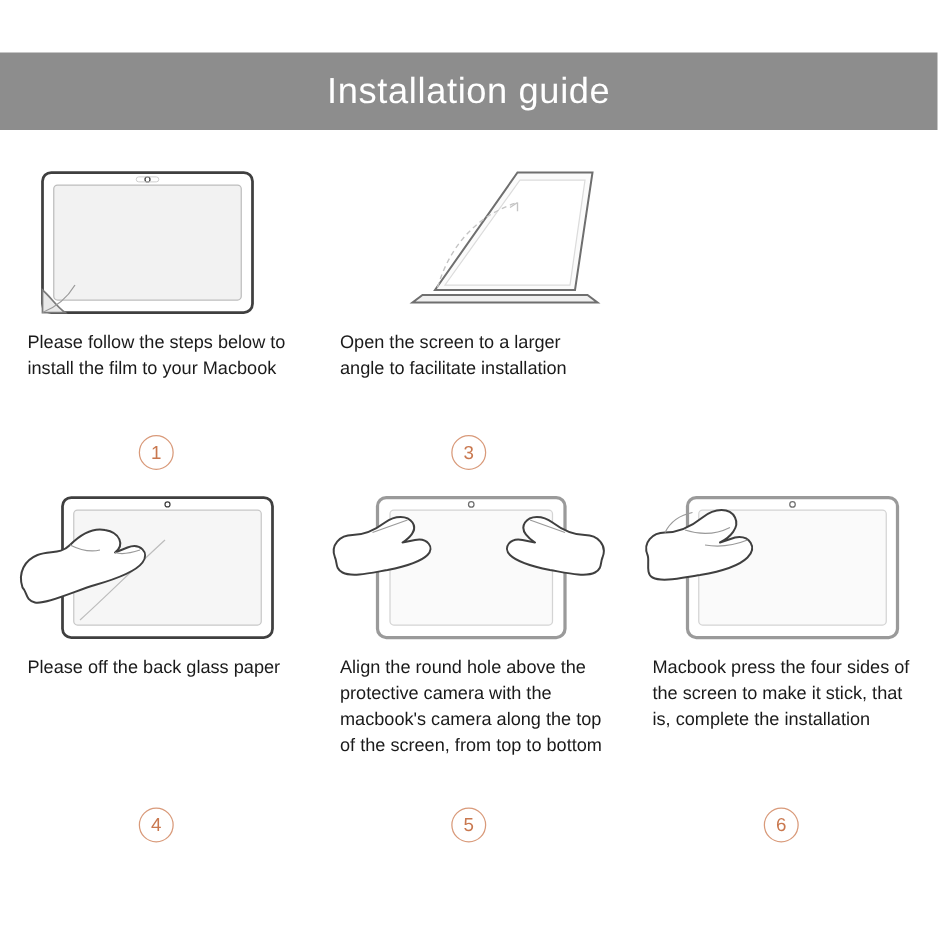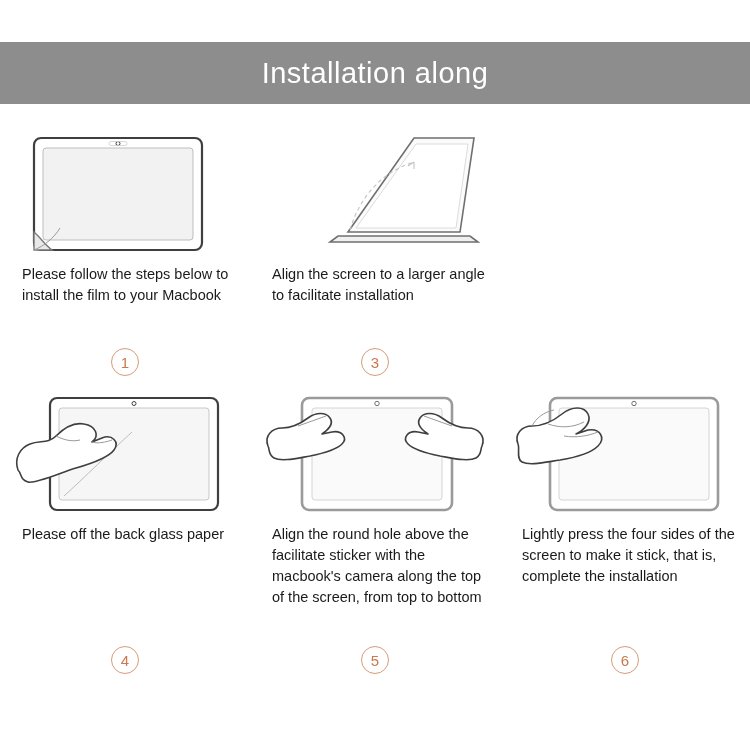--- a/index.html
+++ b/index.html
@@ -90,21 +90,21 @@
   .cell { position: relative; }
   .badge { left: 50%; transform: translateX(-50%); }
   svg { display: block; }
 </style>
 </head>
 <body>
 
 <div class="page">
 
   <div class="header">
-    <div class="header-title">Installation along</div>
+    <div class="header-title">Installation guide</div>
   </div>
 
   <div class="grid">
 
     <div class="row1" style="display:flex;width:750px;">
 
       <div class="cell">
         <div class="art">
           <svg viewBox="0 0 222 122" width="222" height="122">
             <rect x="20" y="6" width="168" height="112" rx="7" ry="7" fill="#ffffff" stroke="#3f3f3f" stroke-width="2.2"></rect>
@@ -124,21 +124,21 @@
         <div class="art">
           <svg viewBox="0 0 222 122" width="222" height="122">
             <path d="M72 108 L200 108" stroke="#6f6f6f" stroke-width="1.2" fill="none"></path>
             <path d="M74 104 L206 104 L214 110 L66 110 Z" fill="#f0f0f0" stroke="#6f6f6f" stroke-width="1.6"></path>
             <path d="M84 100 L196 100 L210 6 L150 6 Z" fill="#fbfbfb" stroke="#6f6f6f" stroke-width="1.6"></path>
             <path d="M92 96 L192 96 L204 12 L152 12 Z" fill="#ffffff" stroke="#dcdcdc" stroke-width="1"></path>
             <path d="M86 98 C96 64 118 40 150 30" fill="none" stroke="#c4c4c4" stroke-width="1.1" stroke-dasharray="4 3"></path>
             <path d="M150 30 L144 34 M150 30 L150 37" stroke="#c4c4c4" stroke-width="1.1" fill="none"></path>
           </svg>
         </div>
-        <div class="caption">Align the screen to a larger angle to facilitate installation</div>
+        <div class="caption">Open the screen to a larger angle to facilitate installation</div>
         <div class="badge">3</div>
       </div>
 
     </div>
 
     <div class="row2" style="display:flex;width:750px;">
 
       <div class="cell">
         <div class="art">
           <svg viewBox="0 0 222 122" width="222" height="122">
@@ -160,36 +160,36 @@
           <svg viewBox="0 0 222 122" width="222" height="122">
             <rect x="38" y="6" width="150" height="112" rx="7" ry="7" fill="#ffffff" stroke="#9a9a9a" stroke-width="2.6"></rect>
             <rect x="48" y="16" width="130" height="92" rx="3" ry="3" fill="#fafafa" stroke="#d4d4d4" stroke-width="1"></rect>
             <circle cx="113" cy="11.5" r="2.2" fill="#ffffff" stroke="#6f6f6f" stroke-width="1"></circle>
             <path d="M4 54 C0 44 8 36 18 36 C28 36 36 32 44 26 C52 20 62 20 66 26 C70 32 64 38 58 42 L68 40 C78 38 84 46 78 52 C72 58 56 62 46 64 C34 66 18 70 10 66 C4 63 6 58 4 54 Z" fill="#ffffff" stroke="#3f3f3f" stroke-width="1.6" stroke-linejoin="round"></path>
             <path d="M34 34 L62 24" fill="none" stroke="#9a9a9a" stroke-width="1"></path>
             <path d="M218 54 C222 44 214 36 204 36 C194 36 186 32 178 26 C170 20 160 20 156 26 C152 32 158 38 164 42 L154 40 C144 38 138 46 144 52 C150 58 166 62 176 64 C188 66 204 70 212 66 C218 63 216 58 218 54 Z" fill="#ffffff" stroke="#3f3f3f" stroke-width="1.6" stroke-linejoin="round"></path>
             <path d="M188 34 L160 24" fill="none" stroke="#9a9a9a" stroke-width="1"></path>
           </svg>
         </div>
-        <div class="caption">Align the round hole above the facilitate sticker with the macbook's camera along the top of the screen, from top to bottom</div>
+        <div class="caption">Align the round hole above the protective camera with the macbook's camera along the top of the screen, from top to bottom</div>
         <div class="badge">5</div>
       </div>
 
       <div class="cell">
         <div class="art">
           <svg viewBox="0 0 222 122" width="222" height="122">
             <rect x="36" y="6" width="168" height="112" rx="7" ry="7" fill="#ffffff" stroke="#9a9a9a" stroke-width="2.6"></rect>
             <rect x="45" y="16" width="150" height="92" rx="3" ry="3" fill="#fafafa" stroke="#d4d4d4" stroke-width="1"></rect>
             <circle cx="120" cy="11.5" r="2.2" fill="#ffffff" stroke="#6f6f6f" stroke-width="1"></circle>
             <path d="M4 52 C0 42 8 34 18 34 C28 34 38 30 48 22 C58 14 70 14 74 22 C78 30 70 38 62 42 L74 38 C86 36 92 46 84 54 C76 62 58 66 46 68 C32 70 16 74 8 70 C2 67 6 56 4 52 Z" fill="#ffffff" stroke="#3f3f3f" stroke-width="1.6" stroke-linejoin="round"></path>
             <path d="M34 32 C46 36 58 36 70 30" fill="none" stroke="#9a9a9a" stroke-width="1"></path>
             <path d="M50 44 C62 46 74 44 84 40" fill="none" stroke="#9a9a9a" stroke-width="1"></path>
             <path d="M18 34 C22 26 30 20 40 18" fill="none" stroke="#9a9a9a" stroke-width="1"></path>
           </svg>
         </div>
-        <div class="caption">Lightly press the four sides of the screen to make it stick, that is, complete the installation</div>
+        <div class="caption">Macbook press the four sides of the screen to make it stick, that is, complete the installation</div>
         <div class="badge">6</div>
       </div>
 
     </div>
 
   </div>
 </div>
 
 </body></html>

